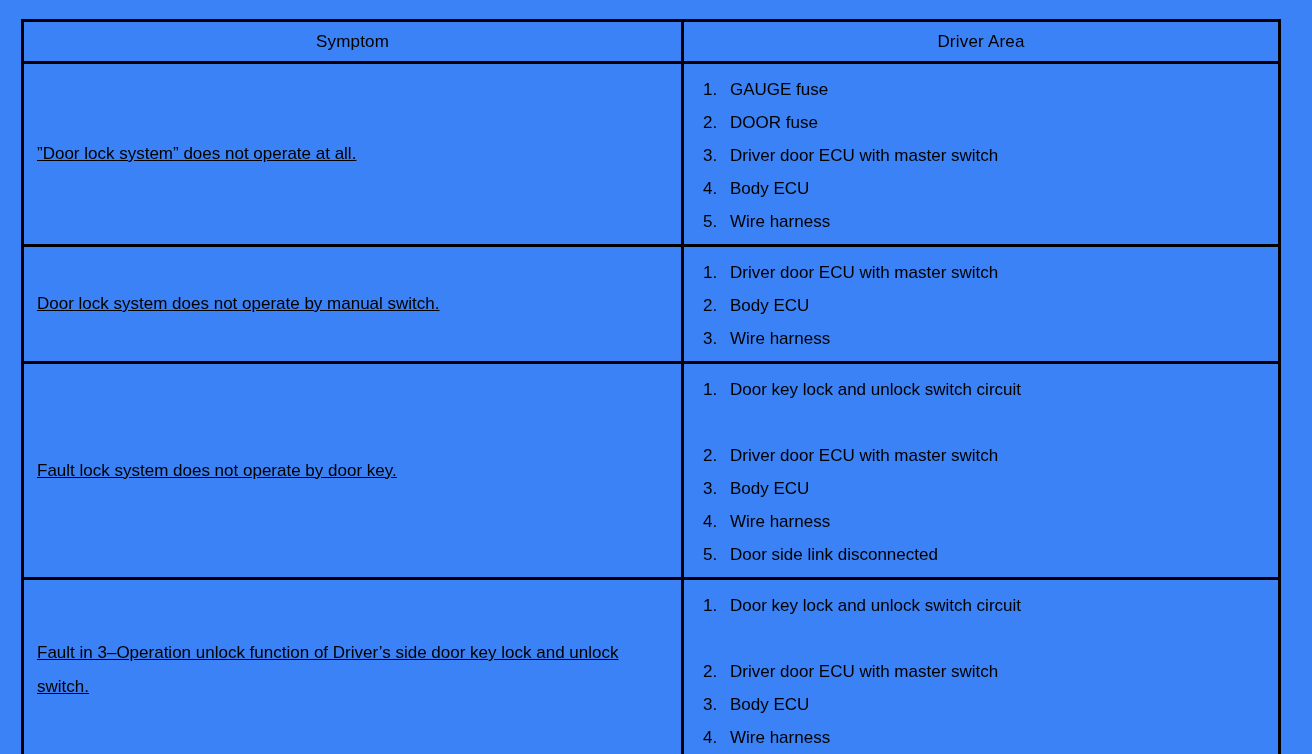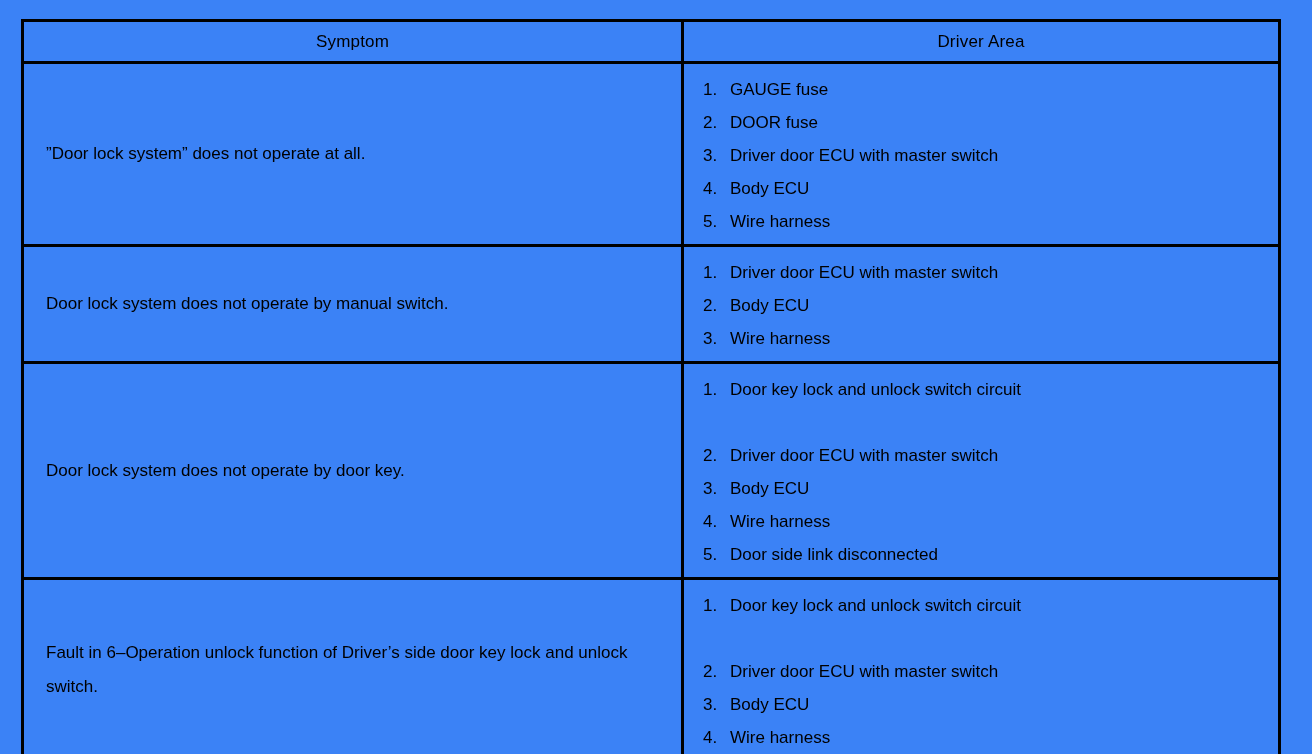--- a/index.html
+++ b/index.html
@@ -41,21 +41,22 @@
   tbody tr:nth-child(4) { height: 178px; }
   th.header-cell {
     text-align: center;
     vertical-align: middle;
     font-weight: 400;
     letter-spacing: 0.2px;
   }
   td.symptom-cell {
     vertical-align: middle;
     text-align: left;
-    padding: 0 14px 0 22px;
+    padding: 0 14px 0 13px;
+    text-decoration: underline;
   }
   .symptom-text {
     line-height: 34px;
   }
   td.suspect-cell {
     vertical-align: top;
     padding: 9px 8px 6px 19px;
   }
   ol.suspect-list {
     list-style: none;
@@ -146,21 +147,21 @@
   <li class="suspect-item">
     <span class="suspect-num">3.</span>
     <span class="suspect-label">Wire harness</span>
   </li>
 </ol>
     </td>
   </tr>
 
   <tr class="body-row">
     <td class="symptom-cell">
-      <div class="symptom-text">Door lock system does not operate by door key.</div>
+      <div class="symptom-text">Fault lock system does not operate by door key.</div>
     </td>
     <td class="suspect-cell">
       <ol class="suspect-list">
   <li class="suspect-item gap">
     <span class="suspect-num">1.</span>
     <span class="suspect-label">Door key lock and unlock switch circuit</span>
   </li>
 
   <li class="suspect-item">
     <span class="suspect-num">2.</span>
@@ -180,21 +181,21 @@
   <li class="suspect-item">
     <span class="suspect-num">5.</span>
     <span class="suspect-label">Door side link disconnected</span>
   </li>
 </ol>
     </td>
   </tr>
 
   <tr class="body-row">
     <td class="symptom-cell">
-      <div class="symptom-text">Fault in 6–Operation unlock function of Driver’s side door key lock and unlock switch.</div>
+      <div class="symptom-text">Fault in 3–Operation unlock function of Driver’s side door key lock and unlock switch.</div>
     </td>
     <td class="suspect-cell">
       <ol class="suspect-list">
   <li class="suspect-item gap">
     <span class="suspect-num">1.</span>
     <span class="suspect-label">Door key lock and unlock switch circuit</span>
   </li>
 
   <li class="suspect-item">
     <span class="suspect-num">2.</span>

